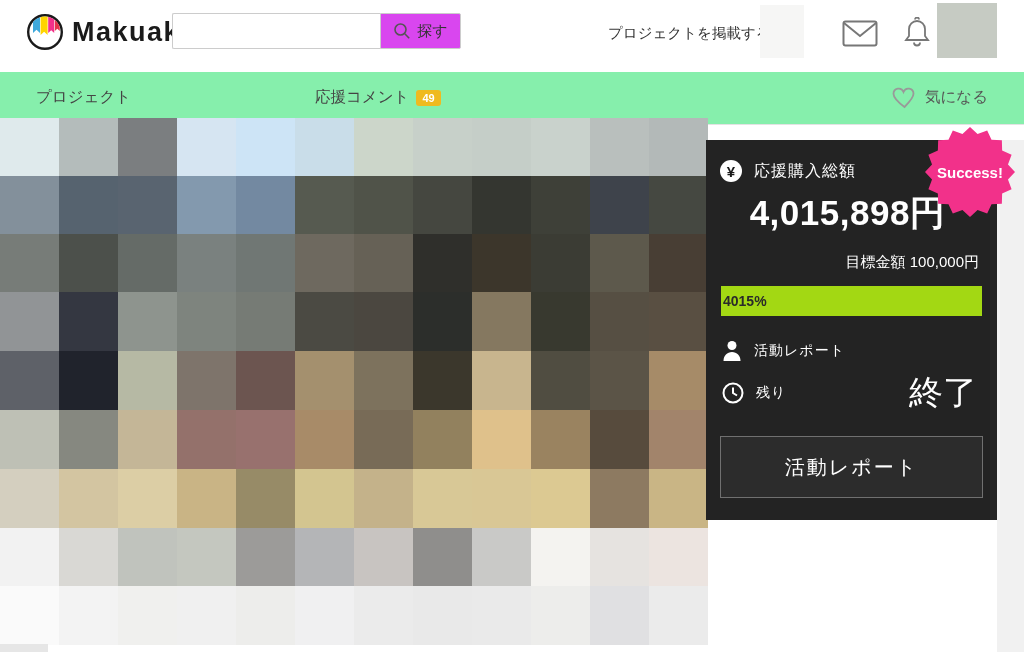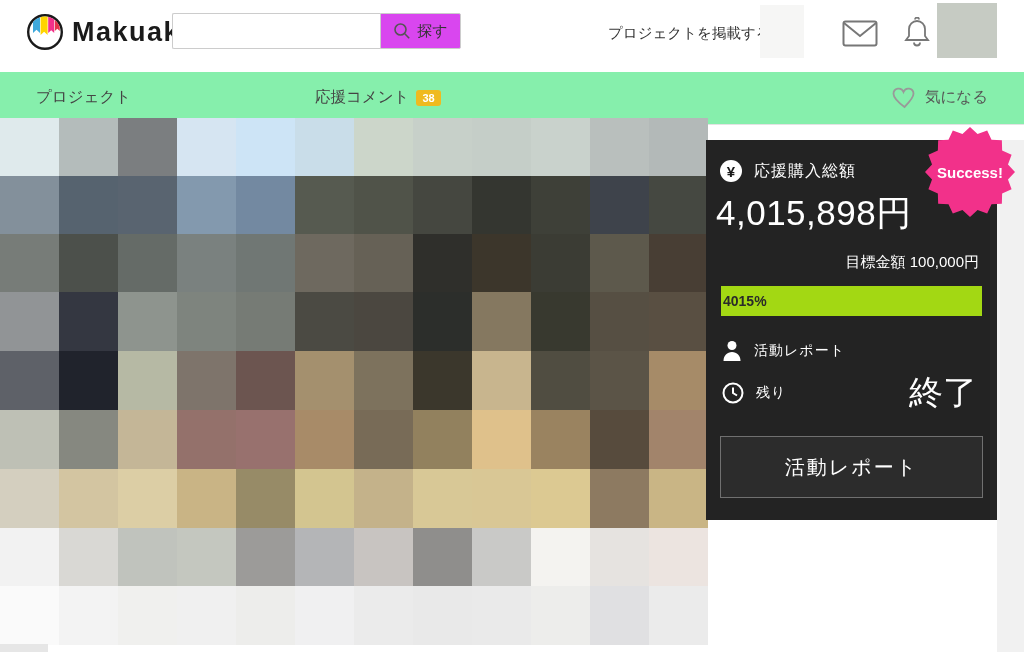--- a/index.html
+++ b/index.html
@@ -42,21 +42,21 @@
     grid-template-rows:58px 58px 58px 59px 59px 59px 59px 58px 59px;}
   .right-gutter{position:absolute;left:997px;top:140px;width:27px;height:512px;background:#f1f1f1;}
   .bottom-notch{position:absolute;left:0;top:644px;width:48px;height:8px;background:#e6e6e6;}
   
   .panel{position:absolute;left:706px;top:140px;width:291px;height:380px;background:var(--panel);
     color:#fff;box-sizing:border-box;padding:16px 10px 0 10px;}
   .panel-row1{display:flex;align-items:center;gap:12px;margin-top:4px;margin-left:4px;}
   .yen-icon{width:22px;height:22px;border-radius:50%;background:#fff;color:#1a1a1a;
     font-size:15px;font-weight:bold;display:flex;align-items:center;justify-content:center;}
   .total-label{font-size:16px;letter-spacing:1px;}
-  .total-amount{text-align:left;font-size:35px;font-weight:400;letter-spacing:0.5px;
+  .total-amount{text-align:center;font-size:35px;font-weight:700;letter-spacing:0.5px;
     margin-top:8px;padding-right:8px;}
   .goal{text-align:right;font-size:15px;margin-top:16px;padding-right:8px;}
   .progress{margin:14px 5px 0 5px;height:30px;background:var(--green);color:#2a2a2a;
     font-size:14px;font-weight:600;line-height:30px;padding-left:2px;box-sizing:border-box;}
   .stat-row{display:flex;align-items:center;margin:0 6px 0 6px;}
   .stat-row.supporters{margin-top:24px;}
   .stat-row.remaining{margin-top:8px;}
   .stat-label{font-size:14px;letter-spacing:1px;margin-left:12px;}
   .stat-value{margin-left:auto;font-size:34px;font-weight:500;padding-right:4px;}
   .ended-btn{display:block;margin:20px 4px 0 4px;width:calc(100% - 8px);height:62px;
@@ -131,21 +131,21 @@
 
   <div class="avatar"></div>
 </div>
 
 <div class="nav">
   <div class="nav-item nav-projects">
     <span>プロジェクト</span>
   </div>
   <div class="nav-item nav-comments">
     <span>応援コメント</span>
-    <span class="nav-badge">38</span>
+    <span class="nav-badge">49</span>
   </div>
   <div class="fav">
     <span>
       <svg width="25" height="22" viewBox="0 0 25 22" fill="none" stroke="#999" stroke-width="1.8">
         <path d="M12.5 20 C5 14.5 1.5 10.8 1.5 6.8 a5.2 5.2 0 0 1 10-2 a5.2 5.2 0 0 1 10 2 c0 4-3.5 7.7-9 13.2 Z"></path>
       </svg>
     </span>
     <span>気になる</span>
   </div>
 </div>

